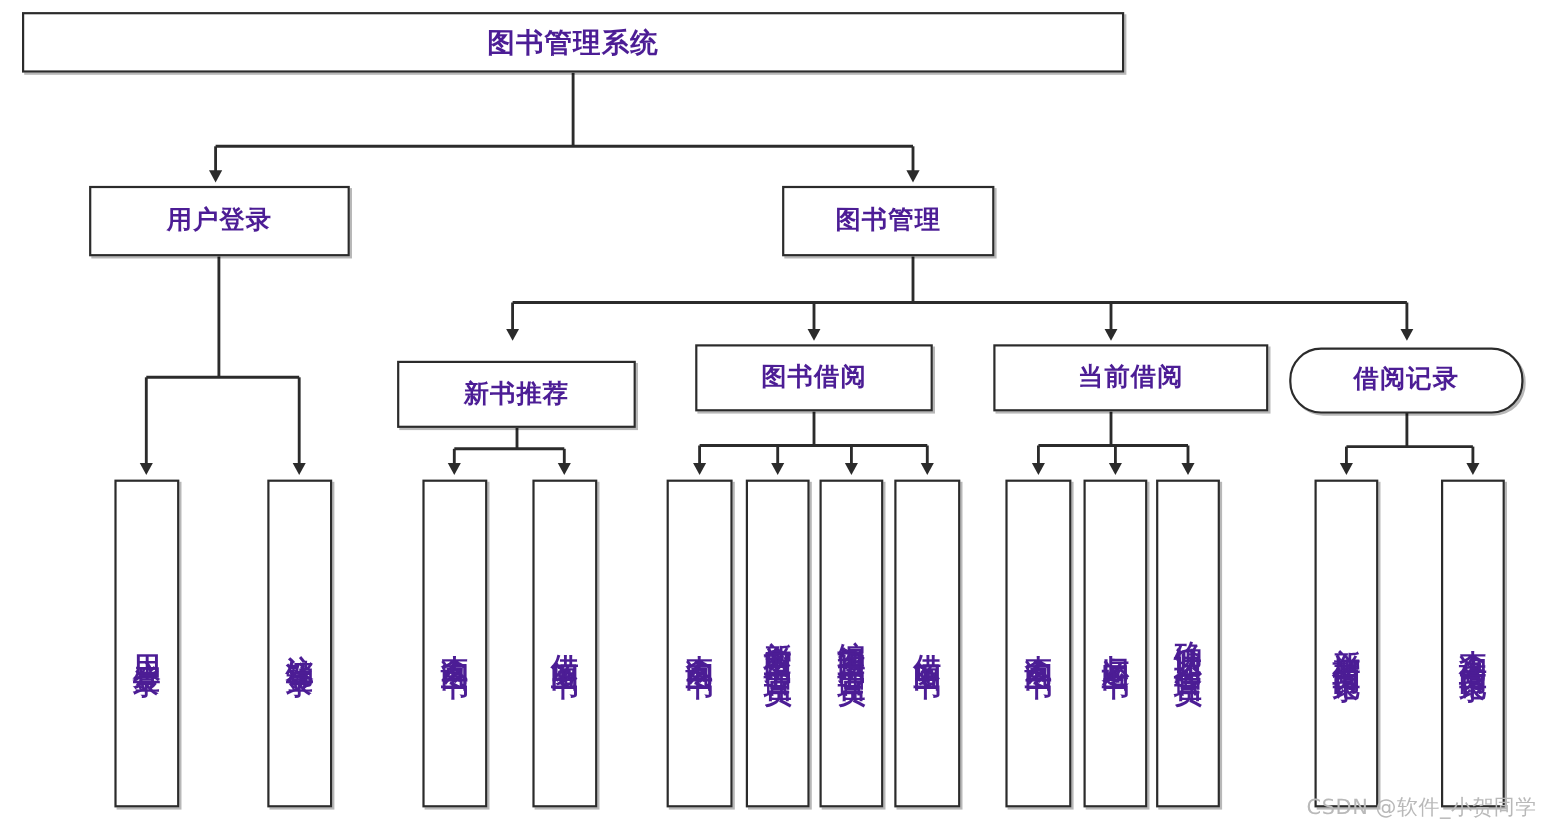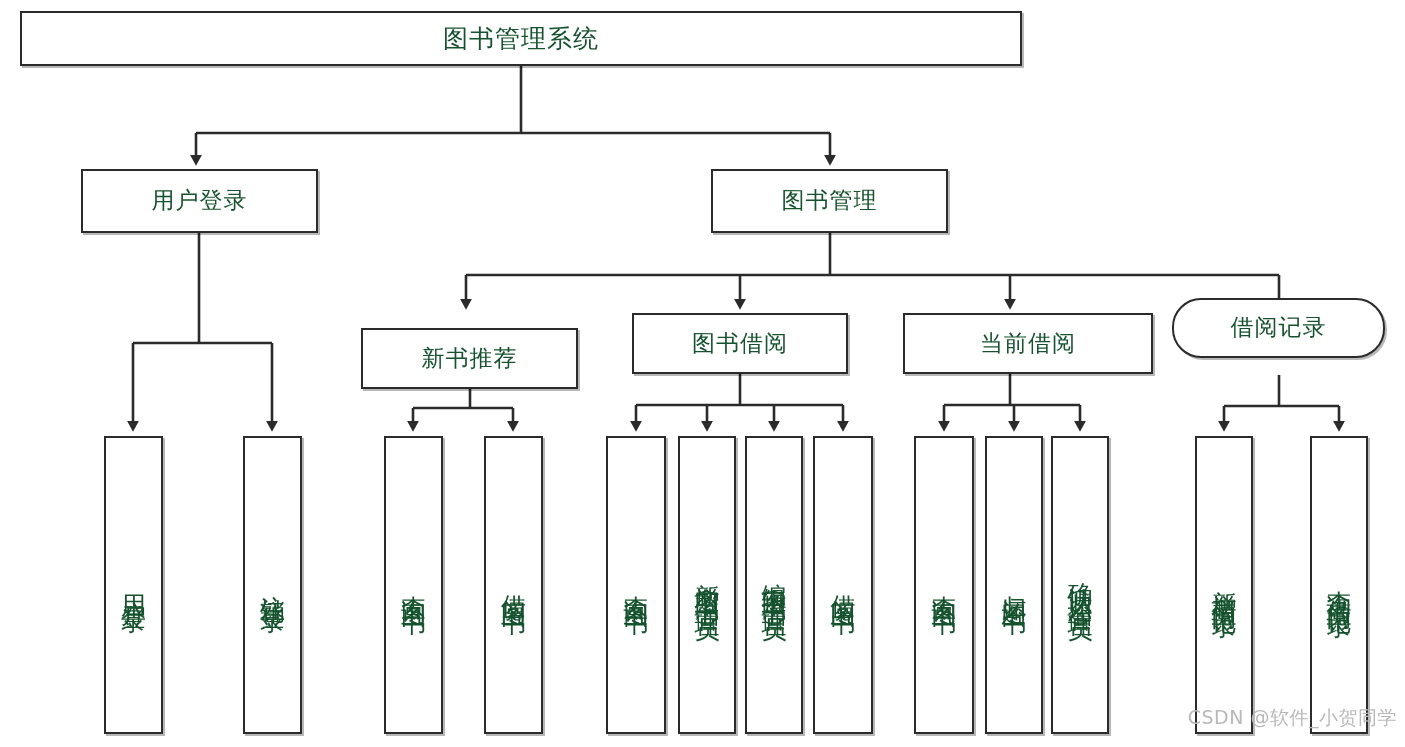--- a/index.html
+++ b/index.html
@@ -2,27 +2,27 @@
 <html><head>
 <meta charset="utf-8">
 <style>
   html,body{margin:0;padding:0;background:#ffffff;}
   body{width:1405px;height:747px;font-family:"DejaVu Sans","Liberation Sans",sans-serif;}
   #canvas{position:relative;width:1405px;height:747px;overflow:hidden;background:#fff;}
   svg.wires{position:absolute;left:0;top:0;width:1405px;height:747px;}
   .node{position:absolute;box-sizing:border-box;background:#ffffff;
         border:2.5px solid #2b2b2b;display:flex;align-items:center;justify-content:center;
         box-shadow:2px 2px 0 rgba(0,0,0,0.28);}
-  .node .lbl{color:#14532d;text-align:center;line-height:1.12;white-space:nowrap;}
+  .node .lbl{color:#4c1d95;text-align:center;line-height:1.12;white-space:nowrap;font-weight:bold;}
   .node.h .lbl{font-size:23px;letter-spacing:1px;}
   .node.root .lbl{font-size:25px;letter-spacing:1px;}
   .node.v{align-items:center;justify-content:center;}
   .node.v .lbl{writing-mode:vertical-rl;text-orientation:upright;font-size:25px;
                letter-spacing:5px;line-height:1.0;white-space:nowrap;}
-  .wm{position:absolute;right:8px;bottom:16px;font-size:19px;color:#b9b9b9;
+  .wm{position:absolute;right:8px;bottom:0;font-size:19px;color:#b9b9b9;
       letter-spacing:.5px;white-space:nowrap;}
 </style>
 </head>
 <body>
 
 <div id="canvas">
 
   <svg class="wires" viewBox="0 0 1405 747" xmlns="http://www.w3.org/2000/svg">
     <defs>
       <marker id="ah" markerWidth="12" markerHeight="14" refX="1.2" refY="7" orient="auto" markerUnits="userSpaceOnUse">
@@ -73,34 +73,34 @@
     </g>
   </svg>
 
   <div class="node root h" style="left:20px;top:11px;width:1002px;height:55px;">
     <span class="lbl">图书管理系统</span>
   </div>
 
   <div class="node h" style="left:81px;top:169px;width:237px;height:64px;">
     <span class="lbl">用户登录</span>
   </div>
-  <div class="node h" style="left:711px;top:169px;width:237px;height:64px;">
+  <div class="node h" style="left:711px;top:169px;width:193px;height:64px;">
     <span class="lbl">图书管理</span>
   </div>
 
   <div class="node h" style="left:361px;top:328px;width:217px;height:61px;">
     <span class="lbl">新书推荐</span>
   </div>
   <div class="node h" style="left:632px;top:313px;width:216px;height:61px;">
     <span class="lbl">图书借阅</span>
   </div>
   <div class="node h" style="left:903px;top:313px;width:250px;height:61px;">
     <span class="lbl">当前借阅</span>
   </div>
-  <div class="node h" style="left:1172px;top:298px;width:213px;height:60px;border-radius:29px;">
+  <div class="node h" style="left:1172px;top:316px;width:213px;height:60px;border-radius:29px;">
     <span class="lbl">借阅记录</span>
   </div>
 
   <div class="node v" style="left:104px;top:436px;width:59px;height:298px;">
     <span class="lbl">用户登录</span>
   </div>
   <div class="node v" style="left:243px;top:436px;width:59px;height:298px;">
     <span class="lbl">注销登录</span>
   </div>
 

